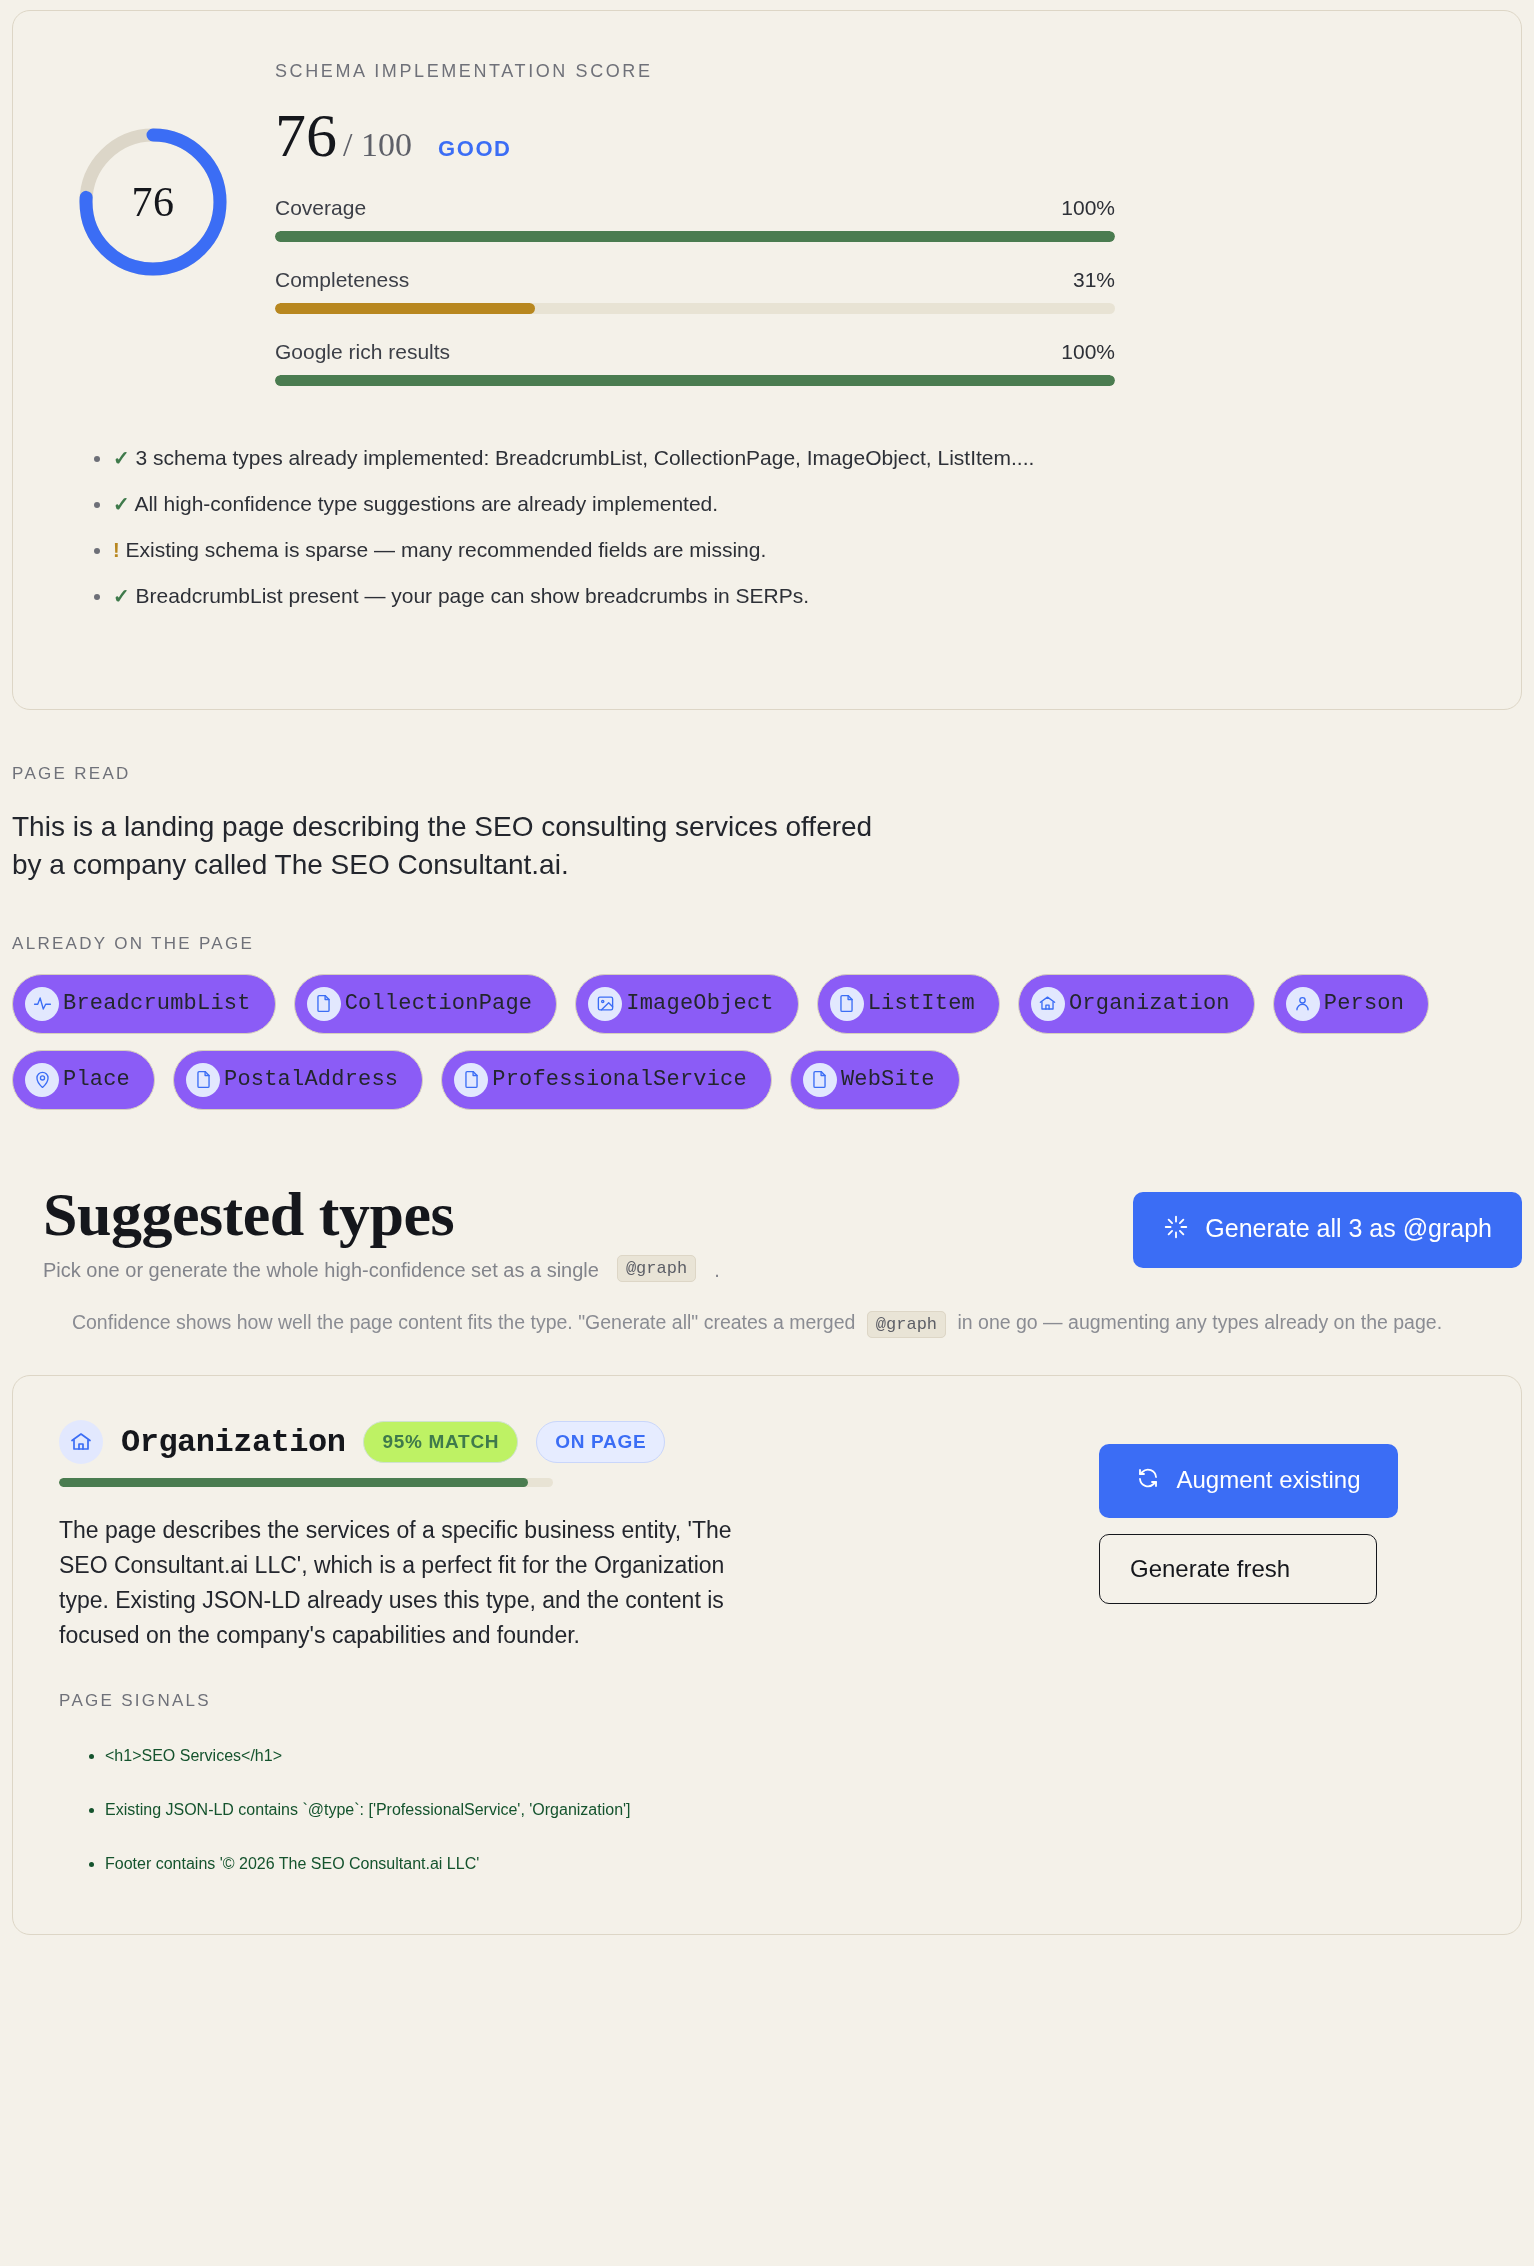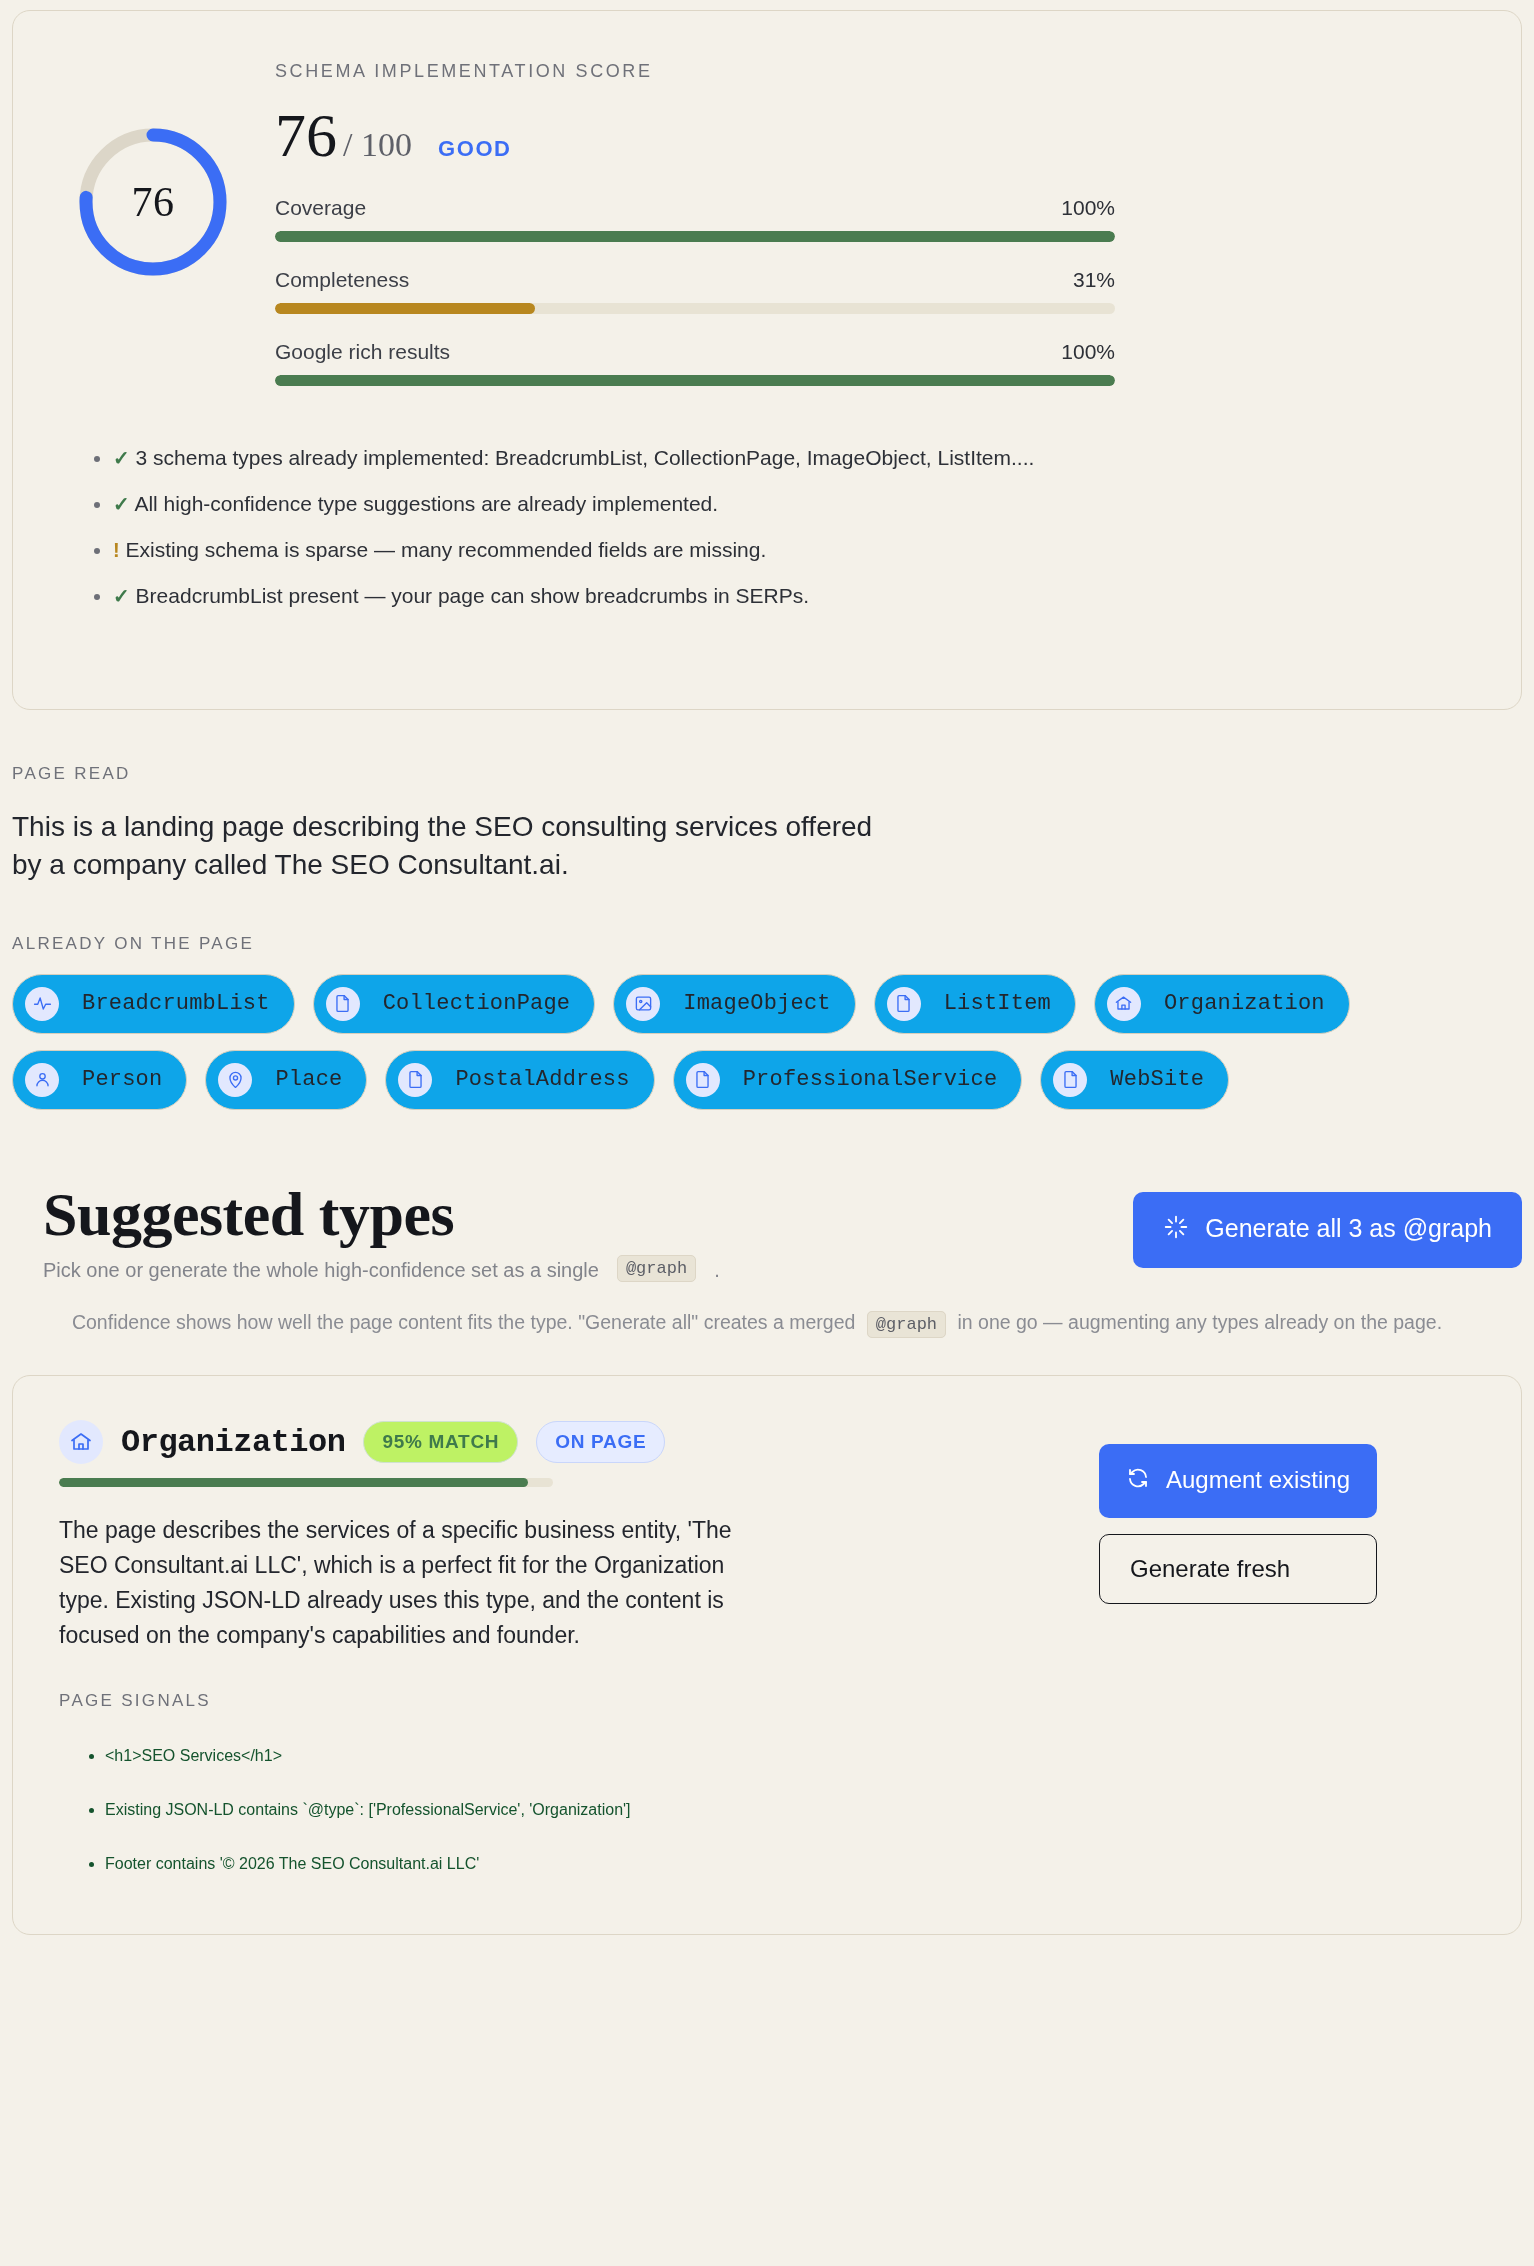--- a/index.html
+++ b/index.html
@@ -140,24 +140,24 @@
   .chips {
     margin-top: 20px;
     display: flex;
     flex-wrap: wrap;
     gap: 16px 18px;
     max-width: 1510px;
   }
   .chip {
     display: inline-flex;
     align-items: center;
-    gap: 23px;
+    gap: 4px;
     border: 1px solid #d6cfbd;
     border-radius: 999px;
-    background: #0ea5e9;
+    background: #8b5cf6;
     padding: 12px 24px 12px 12px;
   }
   .chip-ico {
     width: 34px; height: 34px;
     flex: 0 0 34px;
     border-radius: 50%;
     background: #e2e8fe;
     display: flex; align-items: center; justify-content: center;
   }
   .chip-ico svg { display:block; }
@@ -306,21 +306,21 @@
   }
 
   .card-actions {
     flex: 0 0 278px;
     display: flex;
     flex-direction: column;
     gap: 16px;
     padding-top: 24px;
   }
   .btn-augment {
-    width: 278px;
+    width: 299px;
     font-size: 24px;
     padding: 22px 18px;
   }
   .btn-ghost {
     width: 278px;
     background: #f4f1e9;
     border: 1.5px solid #15171c;
     border-radius: 10px;
     color: #15171c;
     font-size: 24px;

